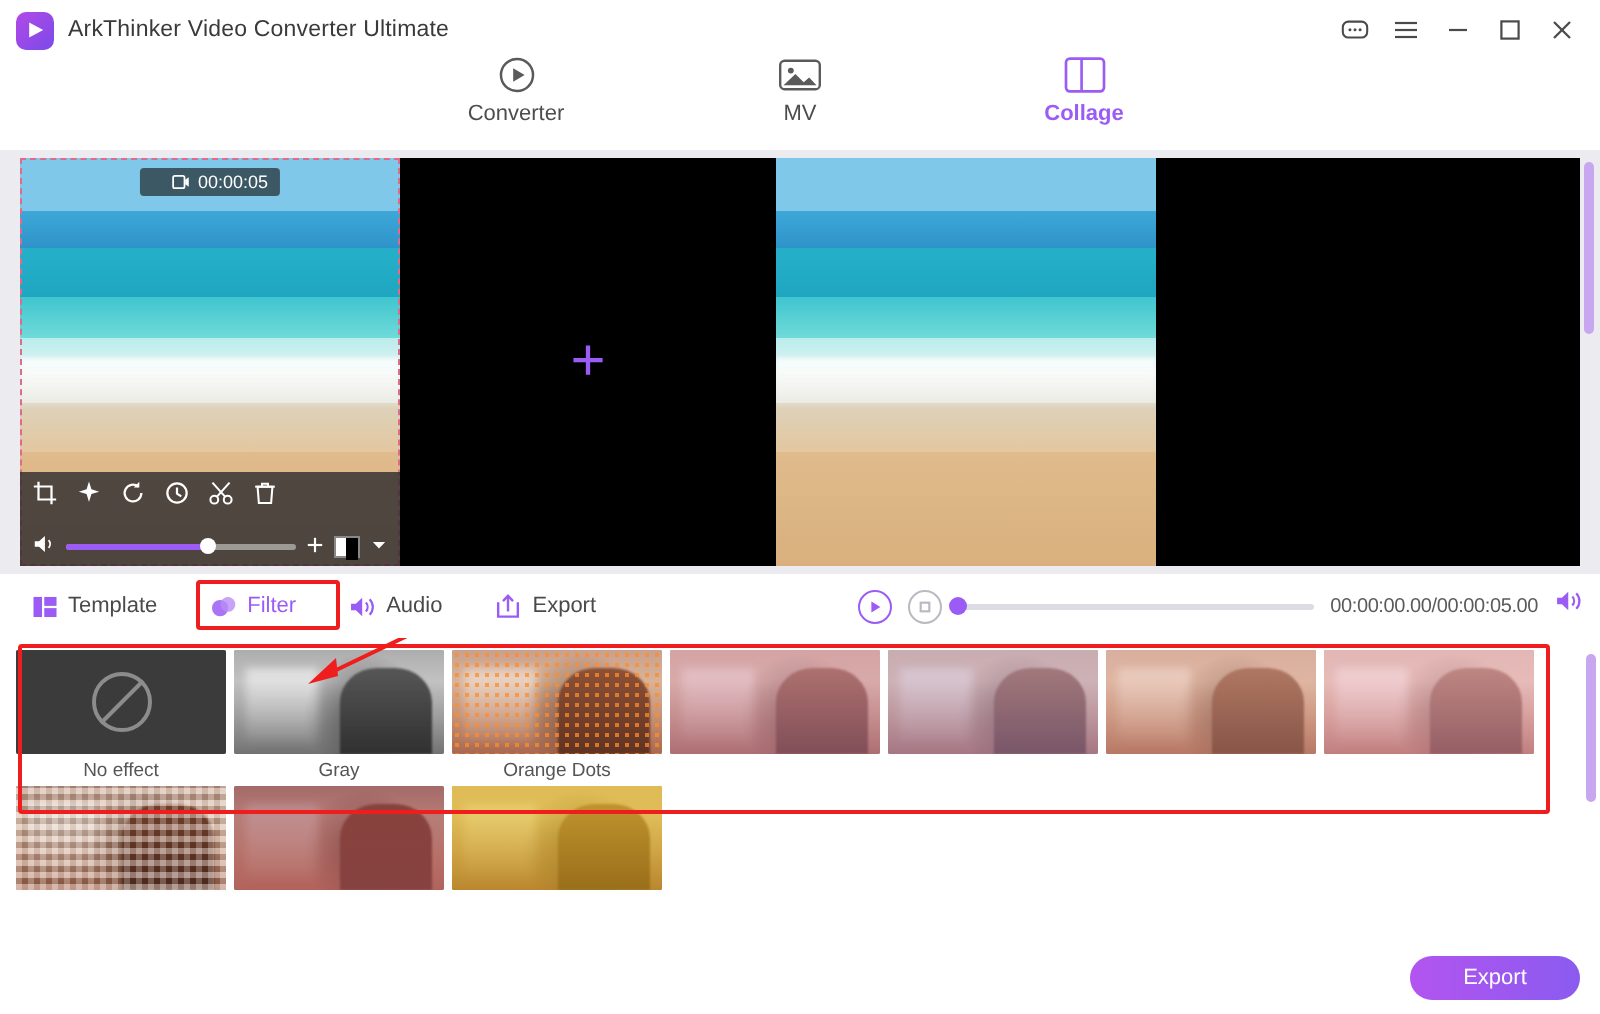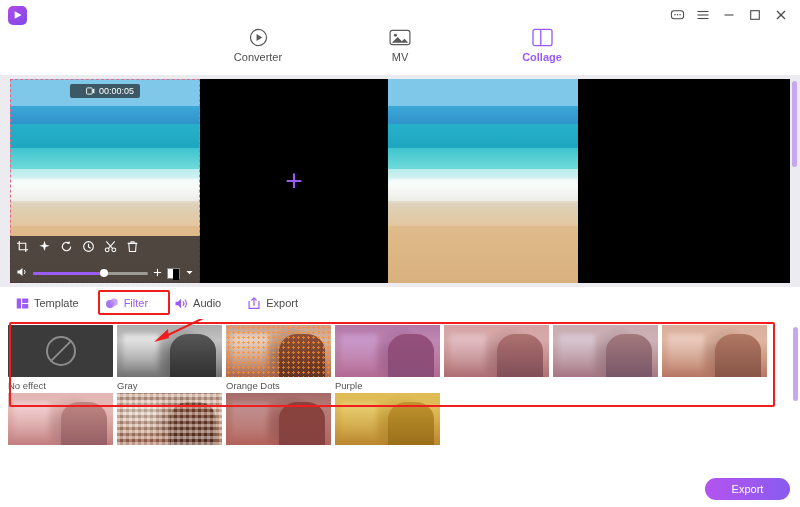--- a/index.html
+++ b/index.html
@@ -303,21 +303,21 @@
   }
   .fcell { width: 105px; }
   .fthumb {
     width: 105px; height: 52px;
     position: relative;
     overflow: hidden;
     border-radius: 1px;
     background: #b08d7f;
   }
   .flabel {
-    text-align: left;
+    text-align: center;
     font-size: 9.5px;
     color: #555;
     margin-top: 3px;
     white-space: nowrap;
     overflow: hidden;
     text-overflow: ellipsis;
   }
   
   .thumbimg {
     position: absolute; inset: 0;
@@ -413,20 +413,21 @@
 <body>
 
 <div class="app">
 
   <div class="titlebar">
     <div class="app-logo">
       <svg width="12" height="12" viewBox="0 0 12 12">
         <path d="M2.6 2.2 L9.6 6 L2.6 9.8 Z" fill="#ffffff"></path>
       </svg>
     </div>
+    <div class="app-title">ArkThinker Video Converter Ultimate</div>
     <div class="titlebar-spacer"></div>
 
     <div class="tb-btn">
       <svg width="15" height="15" viewBox="0 0 16 16">
         <rect x="1.5" y="3" width="13" height="8.5" rx="3" fill="none" stroke="#4a4a4a" stroke-width="1.1"></rect>
         <circle cx="5.3" cy="7.3" r=".8" fill="#4a4a4a"></circle>
         <circle cx="8" cy="7.3" r=".8" fill="#4a4a4a"></circle>
         <circle cx="10.7" cy="7.3" r=".8" fill="#4a4a4a"></circle>
       </svg>
     </div>
@@ -637,20 +638,43 @@
             <path d="M2.2 4.4 V12.2 H12.8 V4.4" fill="none" stroke="#9b5cf6" stroke-width="1.3"></path>
             <path d="M7.5 9.4 V1.4" fill="none" stroke="#9b5cf6" stroke-width="1.3"></path>
             <path d="M4.8 3.8 L7.5 1 L10.2 3.8" fill="none" stroke="#9b5cf6" stroke-width="1.3"></path>
           </svg>
       </span>
       <span>Export</span>
     </div>
 
     <div class="mb-spacer"></div>
 
+    <div class="player">
+      <span class="pl-circle">
+        <svg width="9" height="9" viewBox="0 0 10 10">
+            <path d="M3 2 L8 5 L3 8 Z" fill="#9b5cf6"></path>
+          </svg>
+      </span>
+      <span class="pl-circle grey">
+        <svg width="9" height="9" viewBox="0 0 10 10">
+            <rect x="2.6" y="2.6" width="4.8" height="4.8" fill="none" stroke="#b9b9c2" stroke-width="1.2"></rect>
+          </svg>
+      </span>
+      <span class="seek">
+        <span class="seek-knob"></span>
+      </span>
+      <span class="timecode">00:00:00.00/00:00:05.00</span>
+      <span>
+        <svg width="15" height="13" viewBox="0 0 16 14">
+            <path d="M1.6 5.2 H4.2 L7.6 2 V12 L4.2 8.8 H1.6 Z" fill="#9b5cf6"></path>
+            <path d="M9.8 4.6 a3.6 3.6 0 0 1 0 4.8" fill="none" stroke="#9b5cf6" stroke-width="1.2"></path>
+            <path d="M11.9 2.8 a6 6 0 0 1 0 8.4" fill="none" stroke="#9b5cf6" stroke-width="1.2"></path>
+          </svg>
+      </span>
+    </div>
 
     <div class="anno-filter"></div>
   </div>
 
   <div class="filters">
 
     <div class="fgrid">
 
       <div class="fcell noeffect">
         <div class="fthumb">
@@ -671,27 +695,20 @@
 
 
       <div class="fcell">
         <div class="fthumb">
           <div class="thumbimg"></div>
             <div class="ov ov-dots"></div>
         </div>
         <div class="flabel">Orange Dots</div>
       </div>
 
-      <div class="fcell">
-        <div class="fthumb">
-          <div class="thumbimg"></div>
-            <div class="ov ov-purple"></div>
-        </div>
-        <div class="flabel">Purple</div>
-      </div>
 
       <div class="fcell">
         <div class="fthumb">
           <div class="thumbimg"></div>
             <div class="ov ov-r2a"></div>
         </div>
         <div class="flabel"></div>
       </div>
       <div class="fcell">
         <div class="fthumb">

